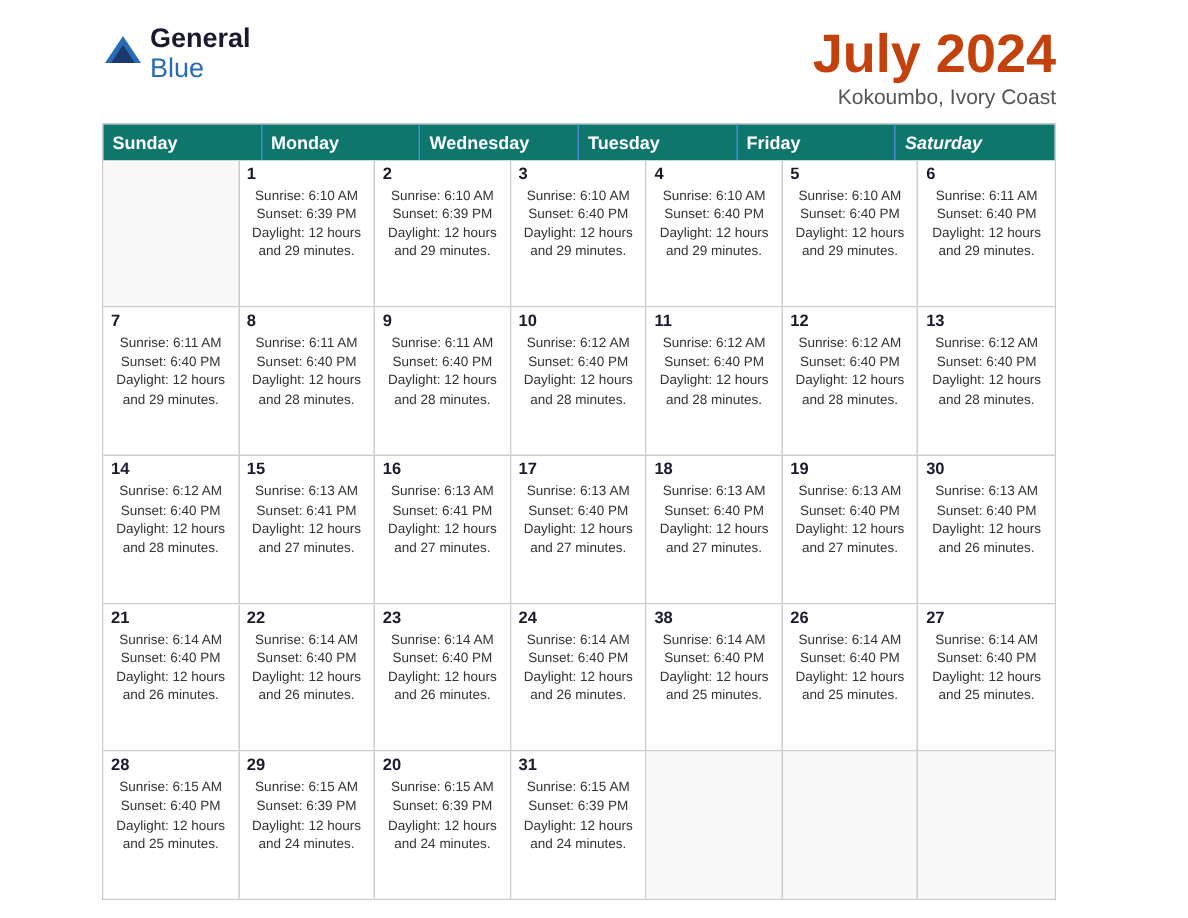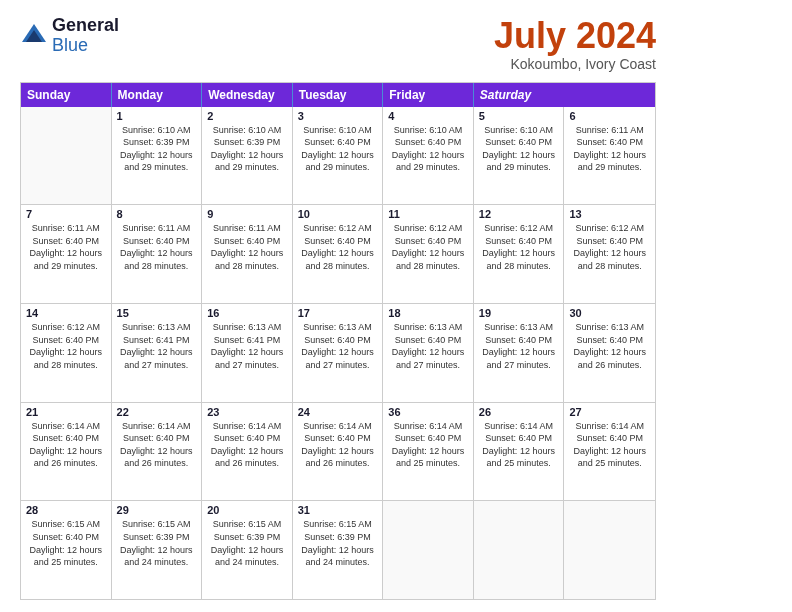--- a/index.html
+++ b/index.html
@@ -9,20 +9,21 @@
       width: 792px;
       height: 612px;
       overflow: hidden;
     }
     .page {
       width: 692px;
       height: 612px;
       padding: 16px 36px 12px 20px;
       display: flex;
       flex-direction: column;
+      margin-left: 48px;
     }
     .header {
       display: flex;
       justify-content: space-between;
       align-items: flex-start;
       margin-bottom: 10px;
     }
     .logo {
       display: flex;
       align-items: center;
@@ -61,22 +62,22 @@
       color: #555;
     }
     .calendar {
       flex: 1;
       display: flex;
       flex-direction: column;
       border: 1px solid #ccc;
     }
     .cal-header {
       display: grid;
-      grid-template-columns: repeat(7, 1fr);
-      background: #6d28d9;
+      grid-template-columns: repeat(6, 1fr);
+      background: #0f766e;
     }
     .cal-header-cell {
       color: #fff;
       font-size: 12px;
       font-weight: bold;
       padding: 5px 6px;
       text-align: left;
       border-right: 1px solid #4a8bd5;
     }
     .cal-header-cell:last-child { border-right: none; font-style: italic; }
@@ -245,21 +246,21 @@
           </div>
           <div class="cal-cell">
             <div class="day-num">23</div>
             <div class="cell-info">Sunrise: 6:14 AM<br>Sunset: 6:40 PM<br>Daylight: 12 hours<br>and 26 minutes.</div>
           </div>
           <div class="cal-cell">
             <div class="day-num">24</div>
             <div class="cell-info">Sunrise: 6:14 AM<br>Sunset: 6:40 PM<br>Daylight: 12 hours<br>and 26 minutes.</div>
           </div>
           <div class="cal-cell">
-            <div class="day-num">36</div>
+            <div class="day-num">38</div>
             <div class="cell-info">Sunrise: 6:14 AM<br>Sunset: 6:40 PM<br>Daylight: 12 hours<br>and 25 minutes.</div>
           </div>
           <div class="cal-cell">
             <div class="day-num">26</div>
             <div class="cell-info">Sunrise: 6:14 AM<br>Sunset: 6:40 PM<br>Daylight: 12 hours<br>and 25 minutes.</div>
           </div>
           <div class="cal-cell">
             <div class="day-num">27</div>
             <div class="cell-info">Sunrise: 6:14 AM<br>Sunset: 6:40 PM<br>Daylight: 12 hours<br>and 25 minutes.</div>
           </div>

